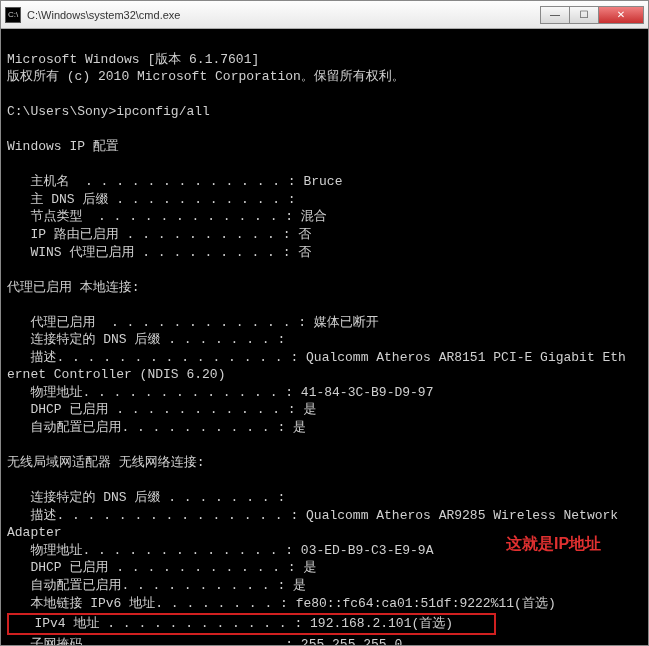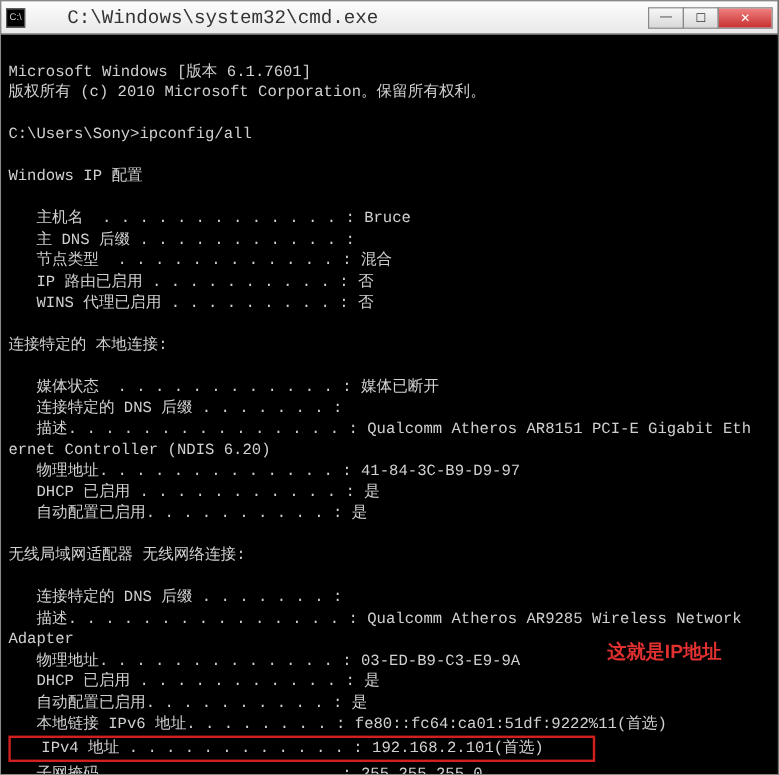--- a/index.html
+++ b/index.html
@@ -36,23 +36,22 @@
       align-items: center;
       justify-content: center;
       margin-right: 6px;
       font-size: 8px;
       color: #ccc;
       font-family: sans-serif;
     }
     .titlebar-text {
       flex: 1;
       color: #333;
-      font-family: Liberation Mono, monospace;
-      font-size: 16px;
-      margin-left: 29px;
+      font-family: Liberation Sans, sans-serif;
+      font-size: 11px;
     }
     .titlebar-buttons {
       display: flex;
       gap: 0;
     }
     .winbtn {
       width: 30px;
       height: 18px;
       border: 1px solid #888;
       background: linear-gradient(to bottom, #f8f8f8, #d8d8d8);
@@ -118,23 +117,23 @@
 <span class="line"><span>C:\Users\Sony&gt;</span><span>ipconfig/all</span></span>
 
 <span class="line">Windows IP 配置</span>
 
 <span class="line"><span>   主机名  . . . . . . . . . . . . . : </span><span>Bruce</span></span>
 <span class="line">   主 DNS 后缀 . . . . . . . . . . . :</span>
 <span class="line"><span>   节点类型  . . . . . . . . . . . . : </span><span>混合</span></span>
 <span class="line"><span>   IP 路由已启用 . . . . . . . . . . : </span><span>否</span></span>
 <span class="line"><span>   WINS 代理已启用 . . . . . . . . . : </span><span>否</span></span>
 
-<span class="line">连接特定的 本地连接:</span>
+<span class="line">代理已启用 本地连接:</span>
 
-<span class="line"><span>   媒体状态  . . . . . . . . . . . . : </span><span>媒体已断开</span></span>
+<span class="line"><span>   代理已启用  . . . . . . . . . . . . : </span><span>媒体已断开</span></span>
 <span class="line">   连接特定的 DNS 后缀 . . . . . . . :</span>
 <span class="line"><span>   描述. . . . . . . . . . . . . . . : </span><span>Qualcomm Atheros AR8151 PCI-E Gigabit Eth</span></span>
 <span class="line">ernet Controller (NDIS 6.20)</span>
 <span class="line"><span>   物理地址. . . . . . . . . . . . . : </span><span>41-84-3C-B9-D9-97</span></span>
 <span class="line"><span>   DHCP 已启用 . . . . . . . . . . . : </span><span>是</span></span>
 <span class="line"><span>   自动配置已启用. . . . . . . . . . : </span><span>是</span></span>
 
 <span class="line">无线局域网适配器 无线网络连接:</span>
 
 <span class="line">   连接特定的 DNS 后缀 . . . . . . . :</span>

